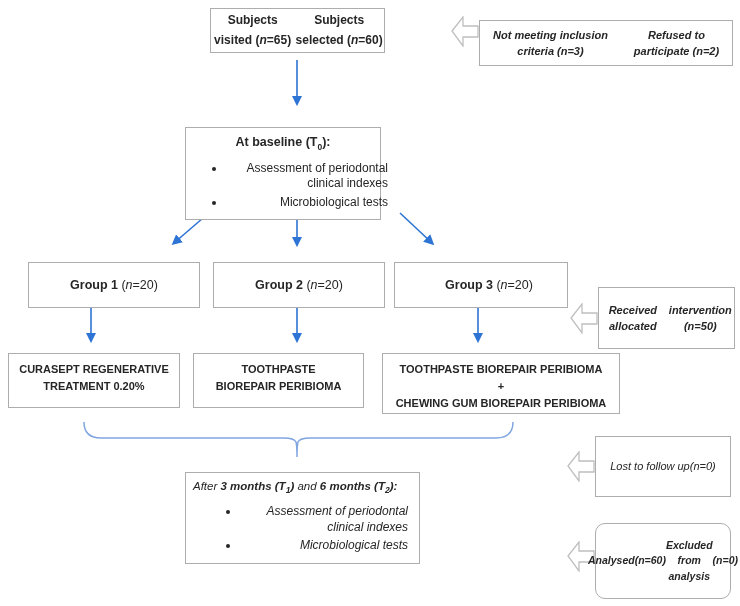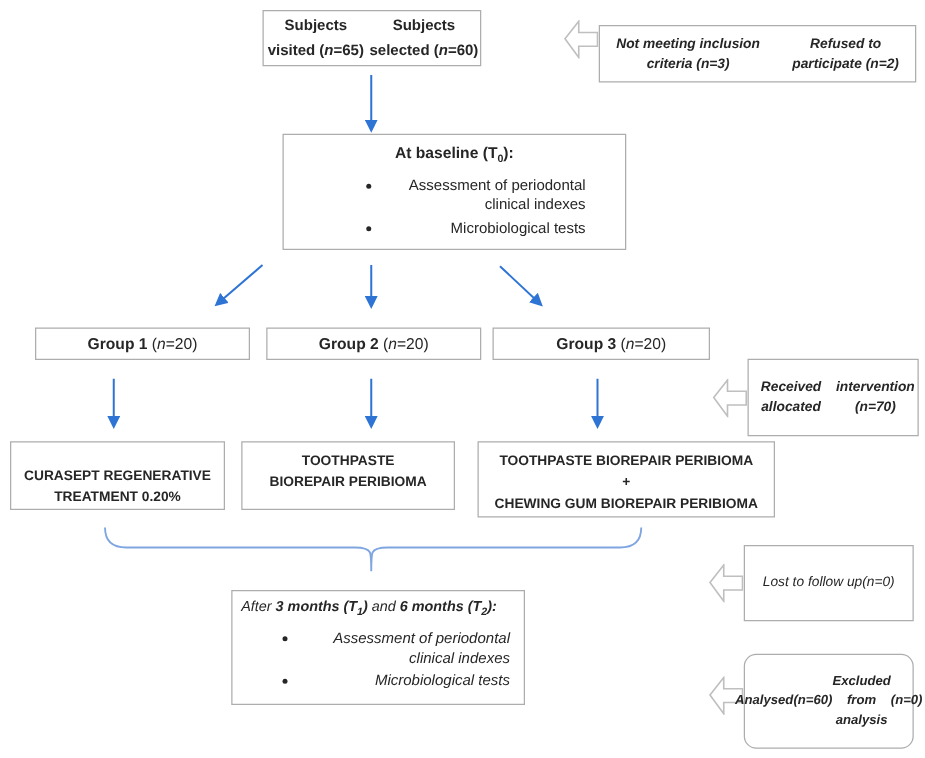--- a/index.html
+++ b/index.html
@@ -5,29 +5,29 @@
   html,body{margin:0;padding:0;background:#fff;}
   .page{position:relative;width:740px;height:606px;background:#fff;
         font-family:"Liberation Sans",sans-serif;color:#262626;overflow:hidden;}
   svg.layer{position:absolute;left:0;top:0;pointer-events:none;}
   .box{position:absolute;border:1px solid #adadad;background:#fff;box-sizing:border-box;}
   .center{display:flex;flex-direction:row;justify-content:center;align-items:center;text-align:center;}
   .topstack{display:flex;flex-direction:column;justify-content:flex-start;align-items:center;text-align:center;}
 
   .subjects{left:210px;top:8px;width:175px;height:45px;font-weight:700;font-size:12px;line-height:1.6;}
   .exclusions{left:479px;top:8px;width:254px;height:46px;font-weight:700;font-style:italic;font-size:11px;line-height:1.5;margin-top:12px;}
-  .baseline{left:185px;top:107px;width:275px;height:93px;font-size:12px;margin-left:41px;}
+  .baseline{left:185px;top:127px;width:196px;height:93px;font-size:12px;}
   .baseline .ttl{margin-top:7px;text-align:center;font-size:12.5px;}
-  .grp{top:262px;height:26px;font-size:12.5px;}
+  .grp{top:262px;height:46px;font-size:12.5px;}
   .g1{left:28px;width:172px;}
   .g2{left:213px;width:172px;}
   .g3{left:394px;width:174px;padding-left:16px;}
   .received{left:598px;top:287px;width:137px;height:62px;font-weight:700;font-style:italic;font-size:11px;line-height:1.5;}
   .treat{top:353px;font-weight:700;font-size:11px;line-height:1.55;padding-top:7px;}
-  .t1{left:8px;width:172px;height:55px;justify-content:flex-end;}
+  .t1{left:8px;width:172px;height:55px;}
   .t2{left:193px;width:171px;height:55px;}
   .t3{left:382px;width:238px;height:61px;}
   .after{left:185px;top:472px;width:235px;height:92px;font-size:12px;font-style:italic;}
   .after .ttl{margin:7px 0 0 7px;text-align:left;font-size:11.5px;}
   .lost{left:595px;top:436px;width:136px;height:61px;font-weight:400;font-style:italic;font-size:11px;line-height:1.5;}
   .analysed{left:595px;top:523px;width:136px;height:76px;font-weight:700;font-style:italic;font-size:10.5px;line-height:1.45;border-radius:10px;}
 
   ul.blist{margin:9px 0 0 0;padding:0 0 0 48px;list-style:disc;text-align:right;width:210px;box-sizing:border-box;}
   ul.blist li{margin-bottom:3px;line-height:1.3;padding-left:8px;}
   .after ul.blist{padding-left:54px;width:222px;}
@@ -84,21 +84,21 @@
   </div>
   <div class="box center grp g3">
     <span><b>Group 3</b><span> (</span><i>n</i><span>=20)</span></span>
   </div>
 
   <svg class="harrow" style="left:570px;top:303px;" width="28" height="31">
     <polygon points="1,15 12,1 12,10 27,10 27,21 12,21 12,30" fill="#fff" stroke="#bfbfbf" stroke-width="1.3"></polygon>
   </svg>
   <div class="box center received">
     <span>Received allocated</span>
-    <span>intervention (n=70)</span>
+    <span>intervention (n=50)</span>
   </div>
 
   <div class="box topstack treat t1">
     <span>CURASEPT REGENERATIVE</span>
     <span>TREATMENT 0.20%</span>
   </div>
   <div class="box topstack treat t3">
     <span>TOOTHPASTE BIOREPAIR PERIBIOMA</span>
     <span>+</span>
     <span>CHEWING GUM BIOREPAIR PERIBIOMA</span>

